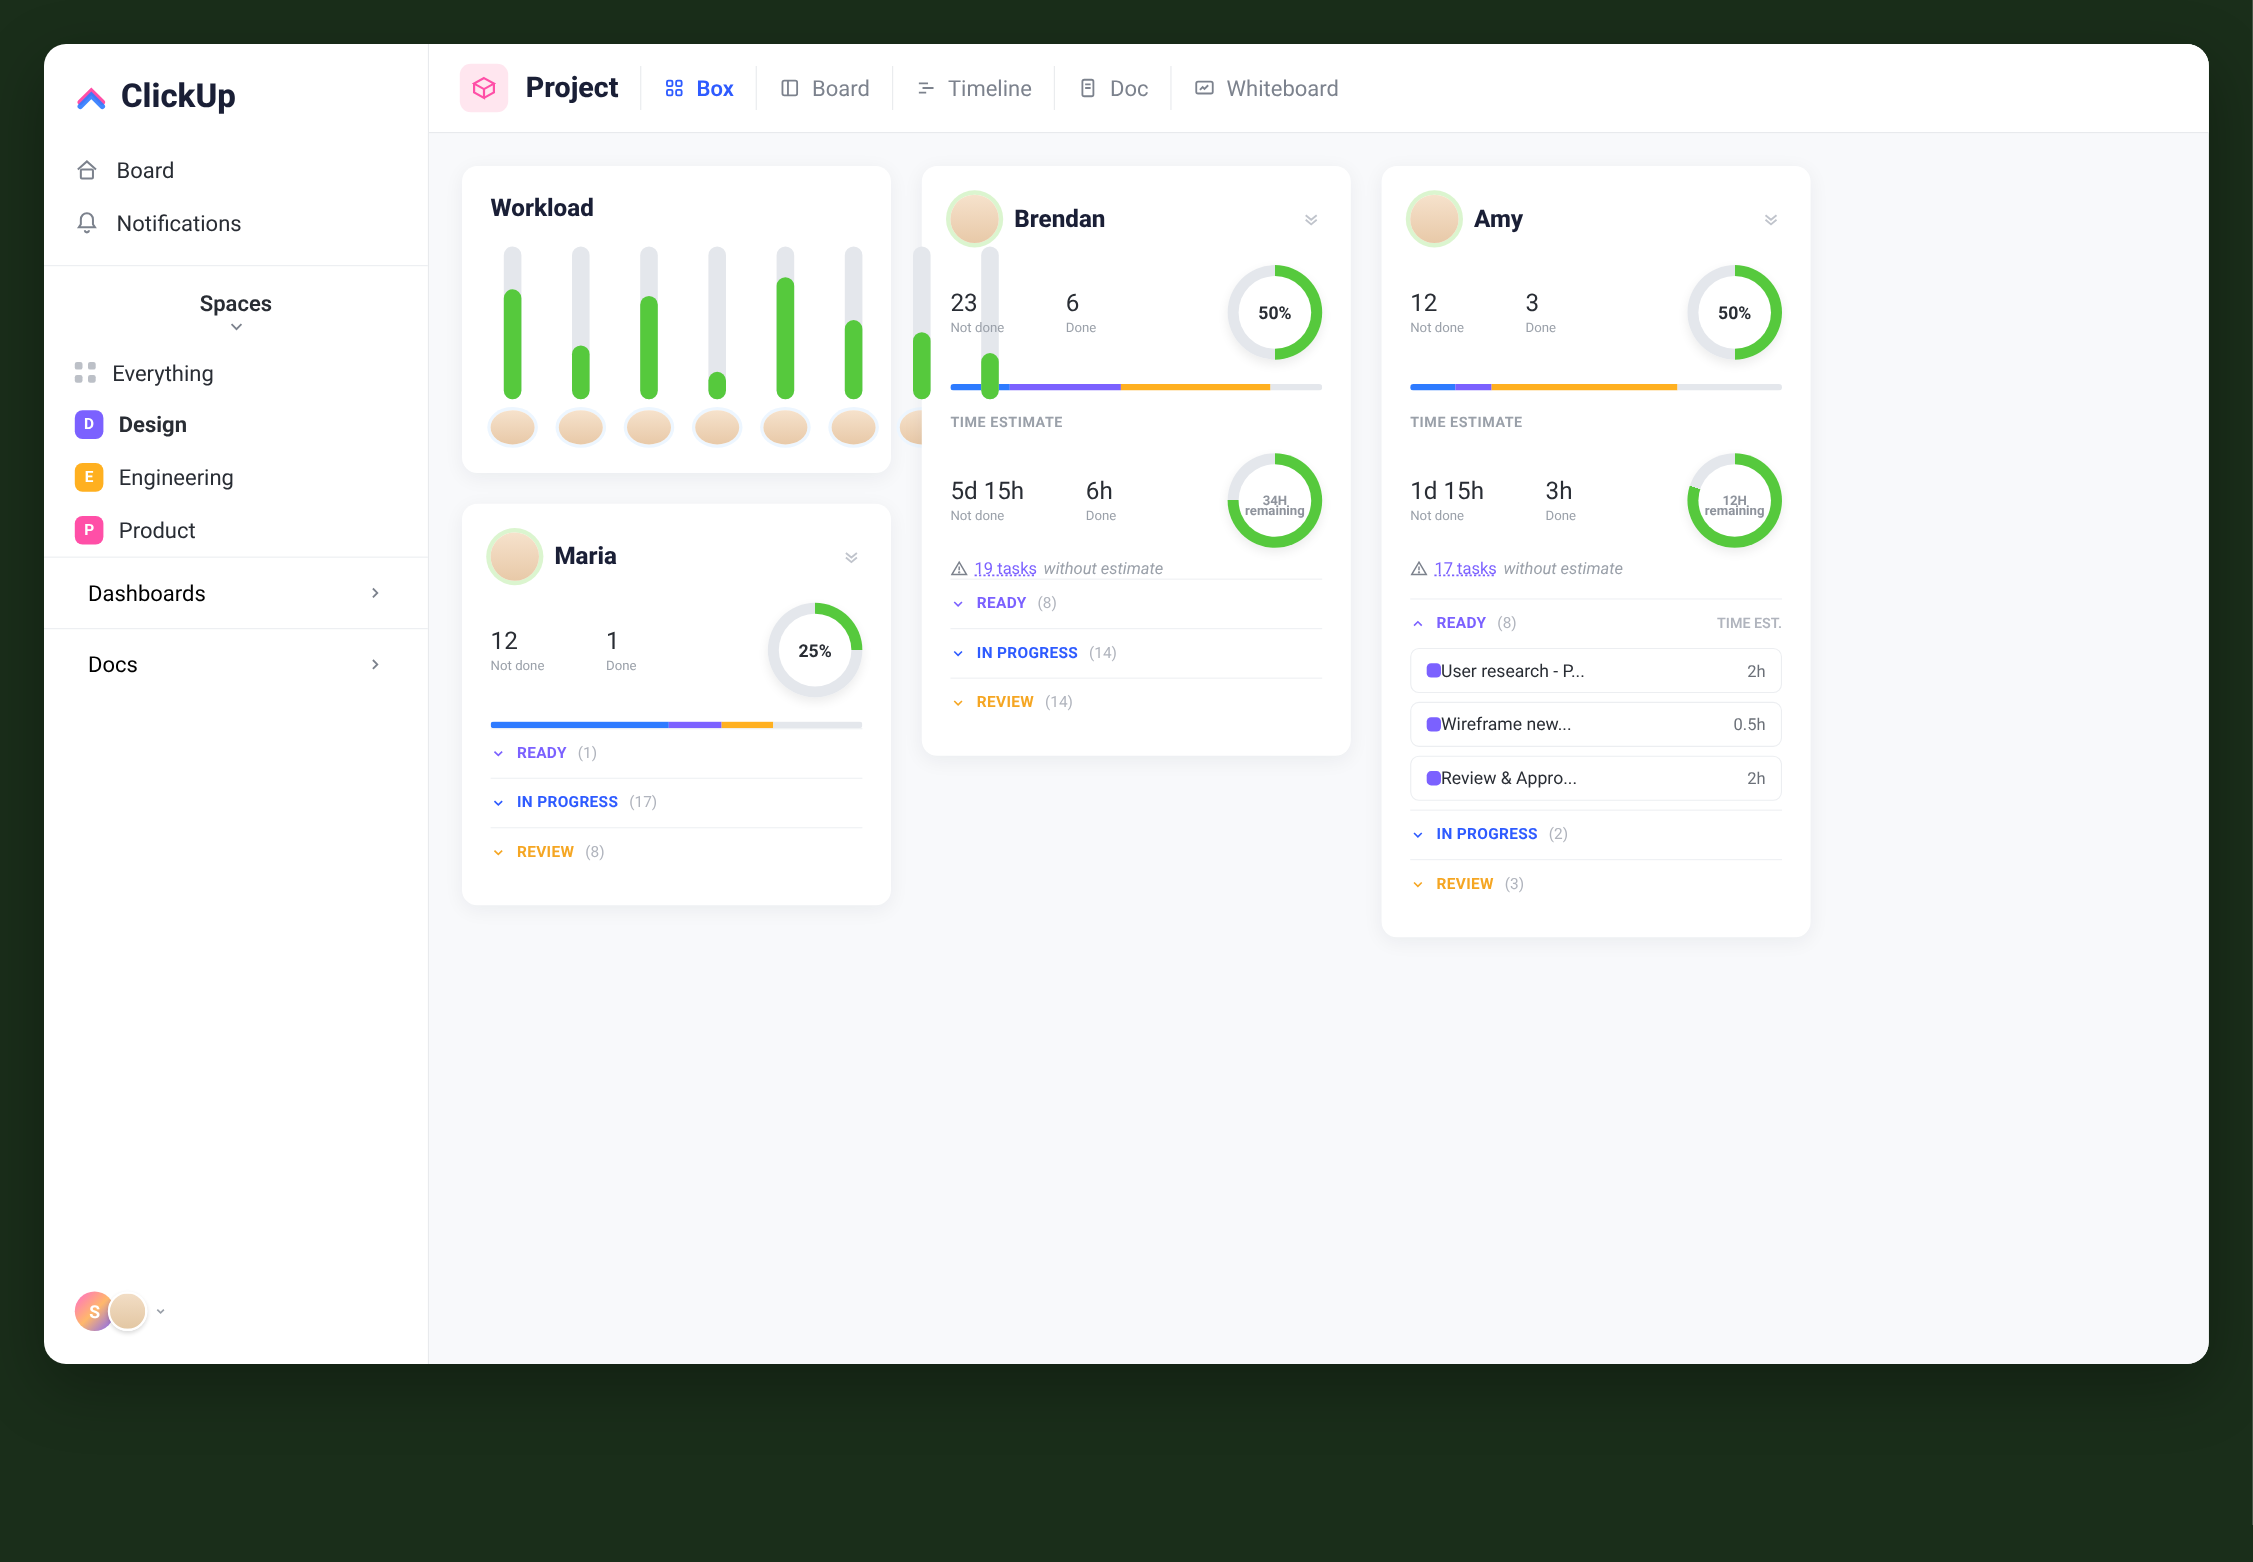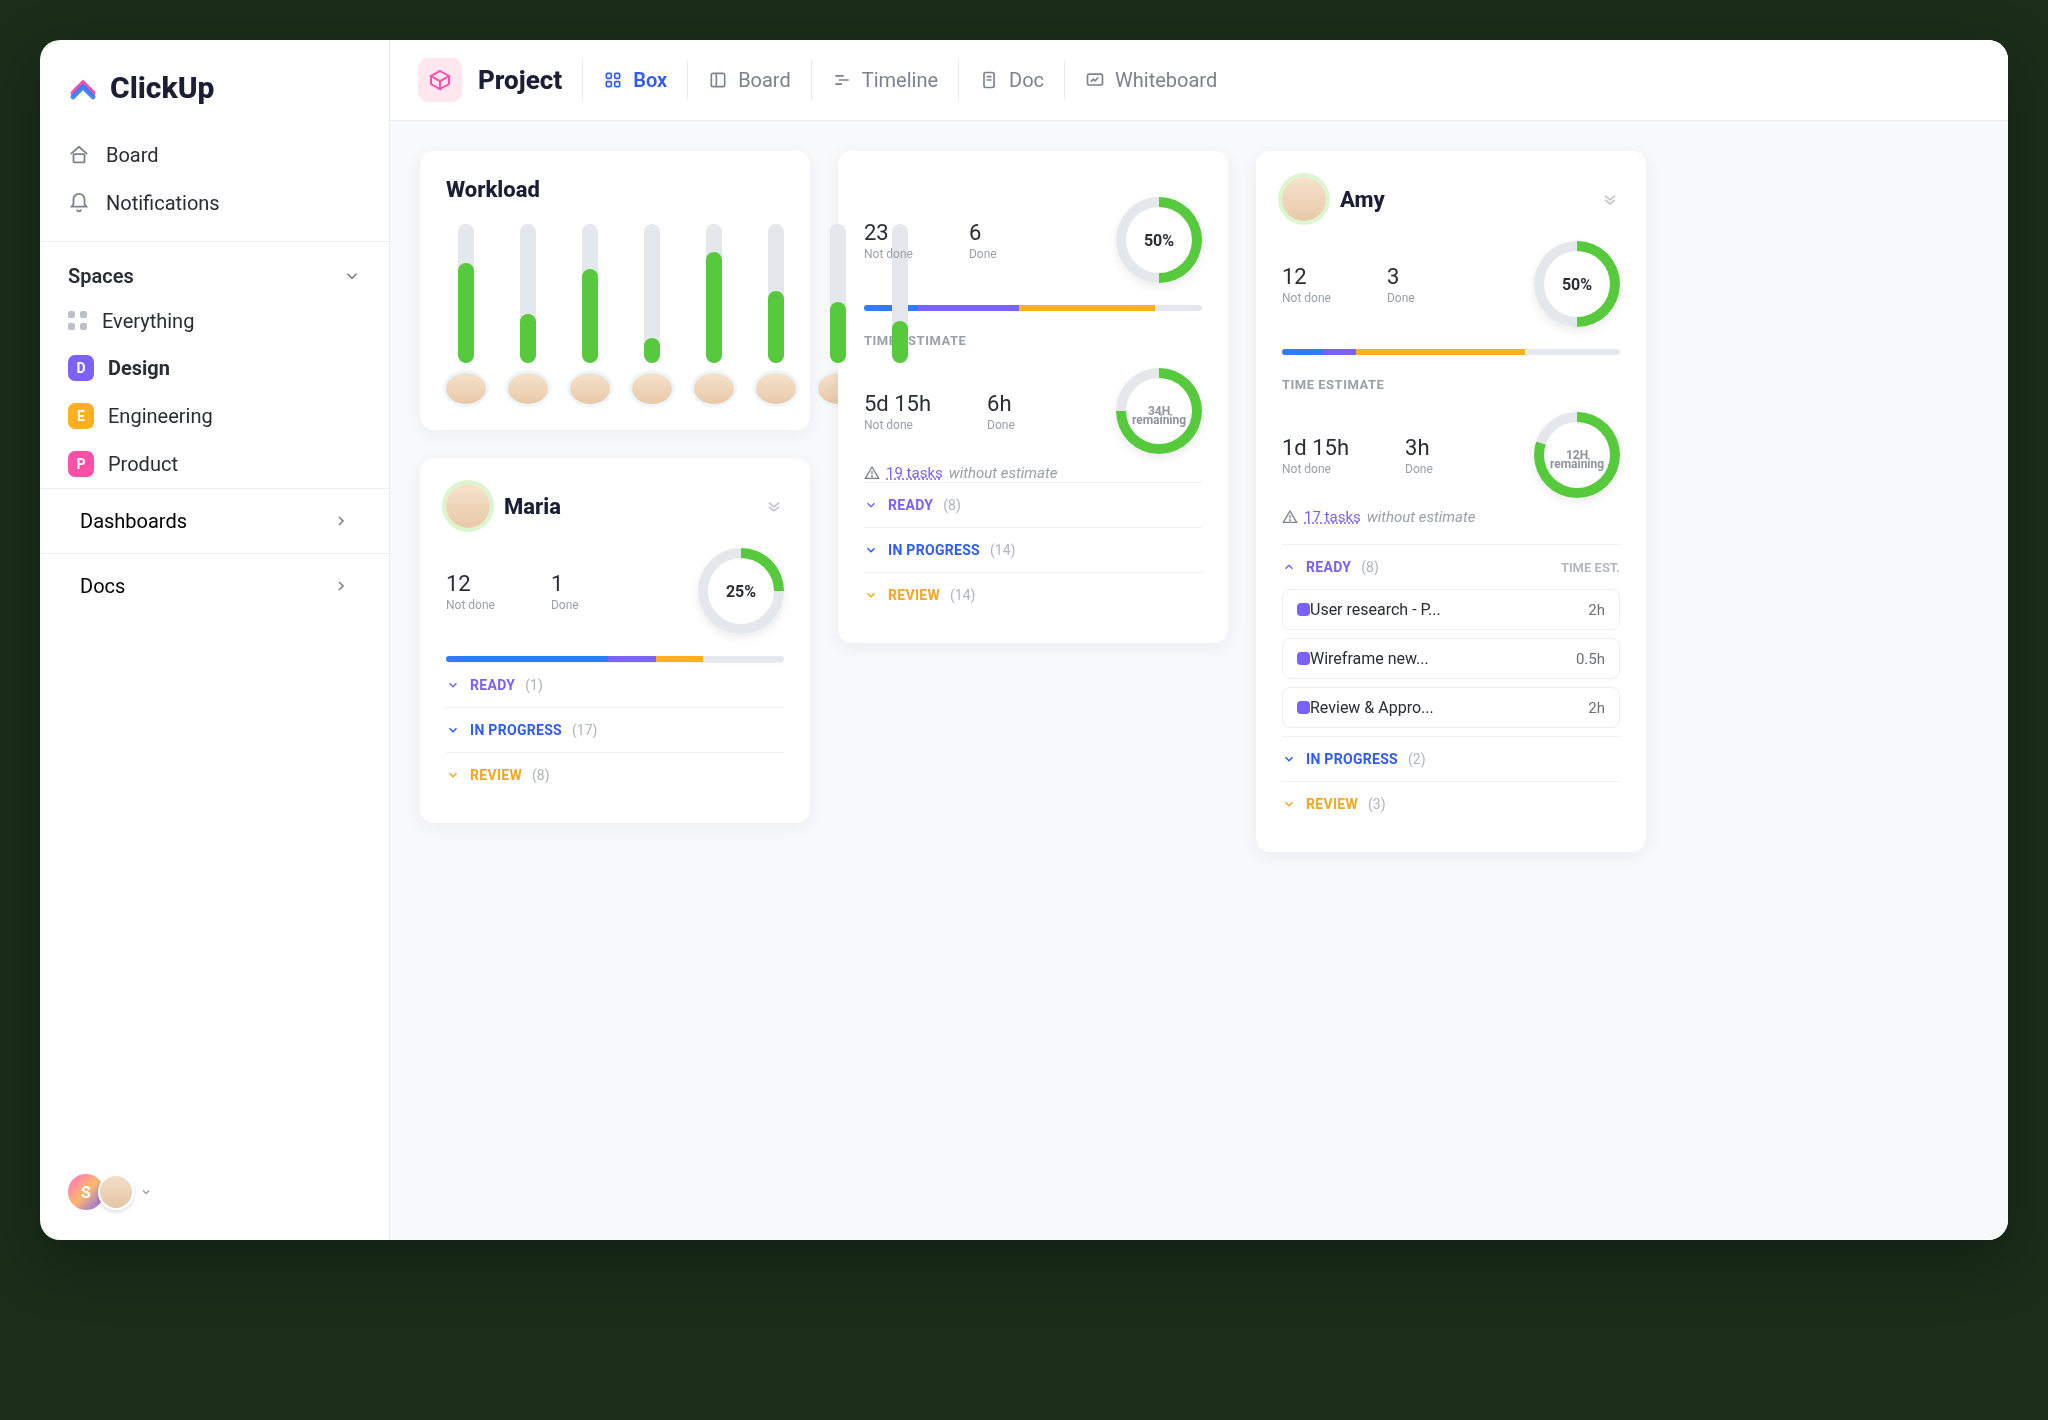--- a/index.html
+++ b/index.html
@@ -6,21 +6,21 @@
   body { background: #1a2e1a; padding: 40px; width: 2048px; height: 1420px; }
   .app { background: #fff; border-radius: 20px; overflow: hidden; display: flex; height: 1200px; box-shadow: 0 20px 60px rgba(0,0,0,.3); }
 
   .sidebar { width: 350px; border-right: 1px solid #e8eaed; display:flex; flex-direction:column; }
   .logo-row { display:flex; align-items:center; gap:12px; padding: 30px 28px 22px; }
   .logo-row .brand { font-weight:800; font-size:30px; color:#1a1f36; }
   .nav { padding: 4px 0 14px; border-bottom:1px solid #eceef1; }
   .nav-item { display:flex; align-items:center; gap:16px; padding: 12px 28px; font-size:20px; color:#292d34; cursor:pointer; }
   .nav-item svg { width:22px; height:22px; stroke:#7c828d; fill:none; stroke-width:2; }
 
-  .section-head { display:flex; justify-content:space-between; align-items:center; padding: 22px 28px 10px; font-size:20px; font-weight:600; color:#292d34; }
+  .section-head { display:flex; justify-content:space-between; align-items:center; padding: 22px 28px 10px; font-size:20px; font-weight:600; color:#292d34;flex-direction:column; }
   .section-head svg { width:18px; height:18px; stroke:#7c828d; fill:none; stroke-width:2.2; }
 
   .space-item { display:flex; align-items:center; gap:14px; padding: 11px 28px; font-size:20px; color:#292d34; cursor:pointer; }
   .space-dots { width:20px; height:20px; display:grid; grid-template-columns:1fr 1fr; gap:3px; }
   .space-dots span{ width:7px;height:7px;border-radius:2px;background:#bcc0c7; }
   .space-badge { width:26px; height:26px; border-radius:7px; color:#fff; font-weight:700; font-size:14px; display:flex; align-items:center; justify-content:center; }
   .space-item.active { font-weight:700; }
 
   .menu-row { display:flex; justify-content:space-between; align-items:center; padding: 20px 40px; font-size:20px; border-top:1px solid #eceef1; cursor:pointer; }
   .menu-row svg{ width:16px;height:16px;stroke:#7c828d;fill:none;stroke-width:2.5; }
@@ -326,20 +326,28 @@
                 <polyline points="6 9 12 15 18 9"></polyline>
               </svg>
        <span class="grp-label" style="color:#f5a623">REVIEW</span>
        <span class="grp-count">(8)</span>
      </div>
           </div>
       </div>
 
       <div class="col" style="width:390px;">
         <div class="card" id="card-brendan">
+    <div class="card-head">
+      <div class="avatar"></div>
+      <div class="card-title">Brendan</div>
+      <svg class="card-menu" width="20" height="20" viewBox="0 0 24 24">
+                <polyline points="6 8 12 13 18 8" stroke="currentColor" fill="none" stroke-width="2"></polyline>
+                <polyline points="6 13 12 18 18 13" stroke="currentColor" fill="none" stroke-width="2"></polyline>
+              </svg>
+    </div>
     <div class="stats">
       <div class="stat">
                 <div class="big">23</div>
                 <div class="sub">Not done</div>
               </div>
       <div class="stat">
                 <div class="big">6</div>
                 <div class="sub">Done</div>
               </div>
       <div class="donut" style="--p:50%">

